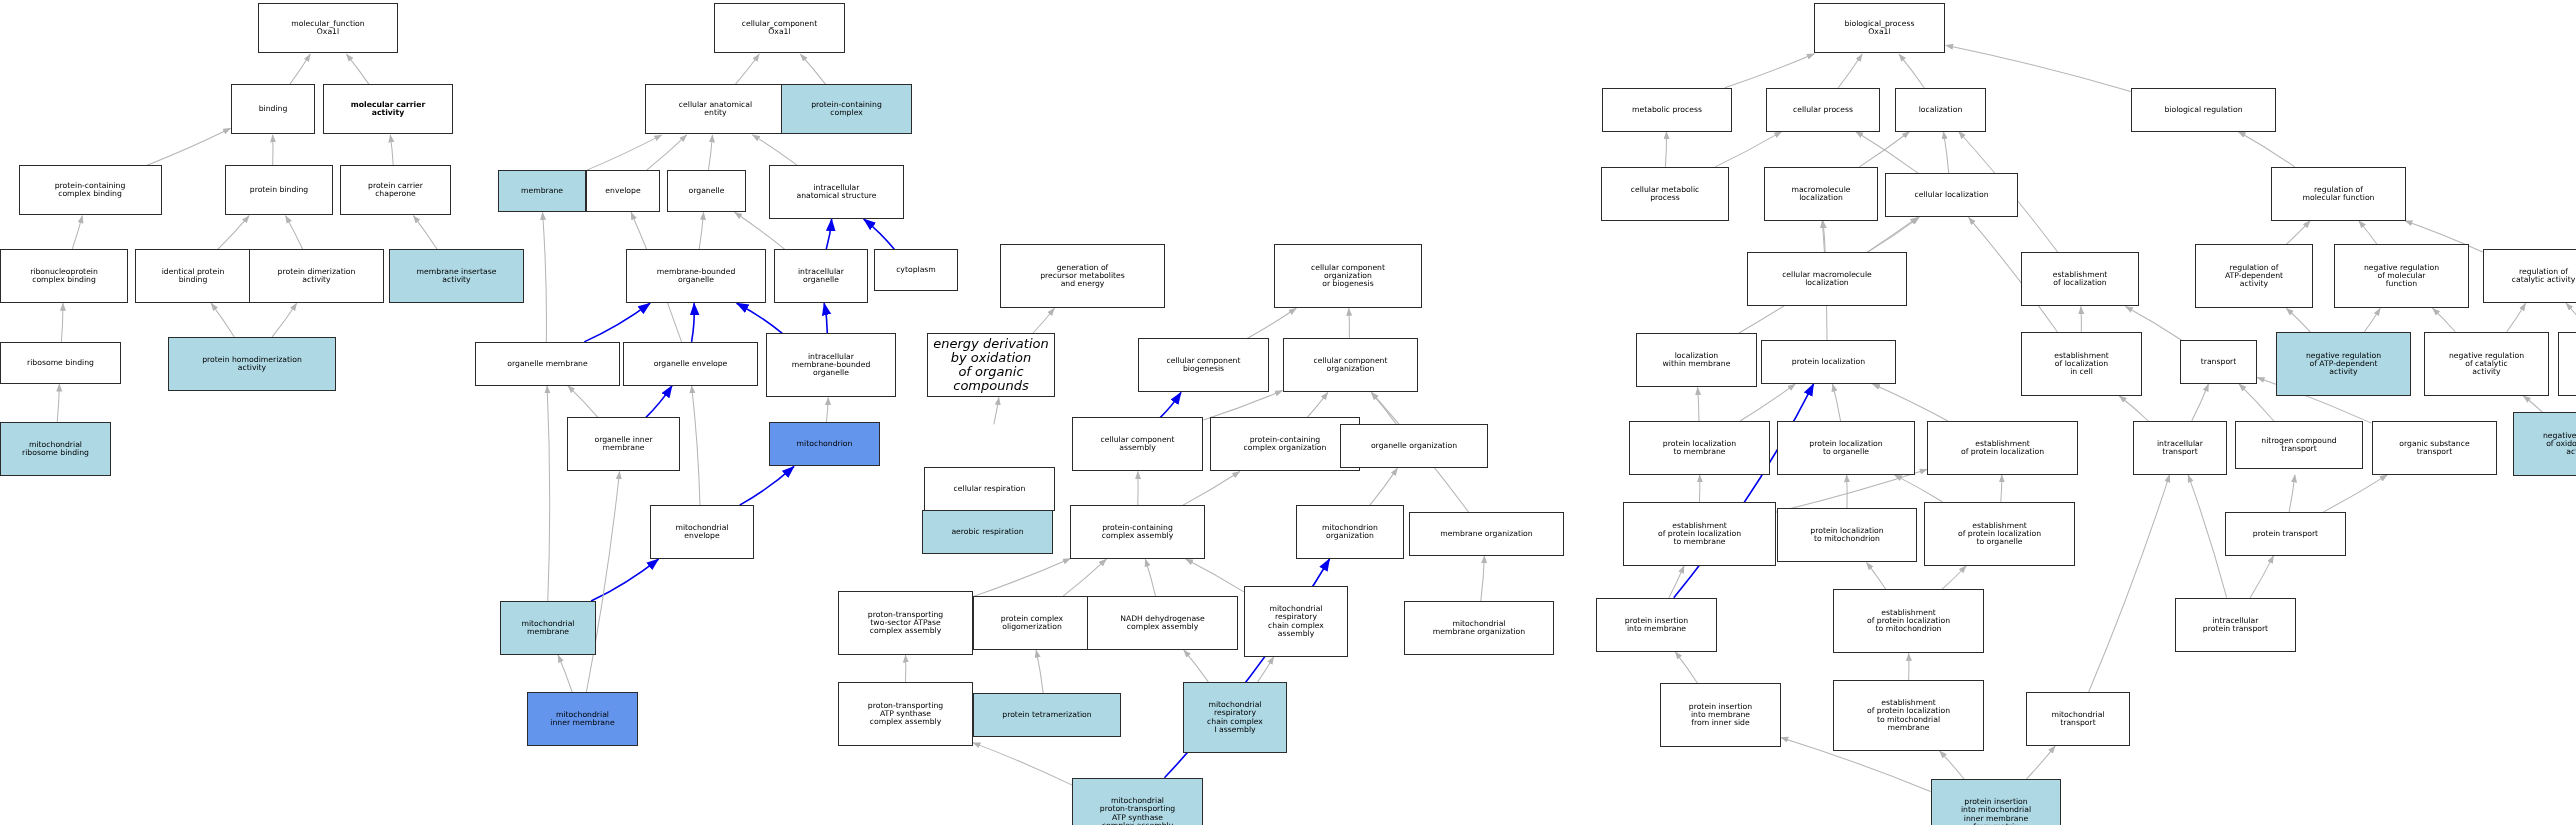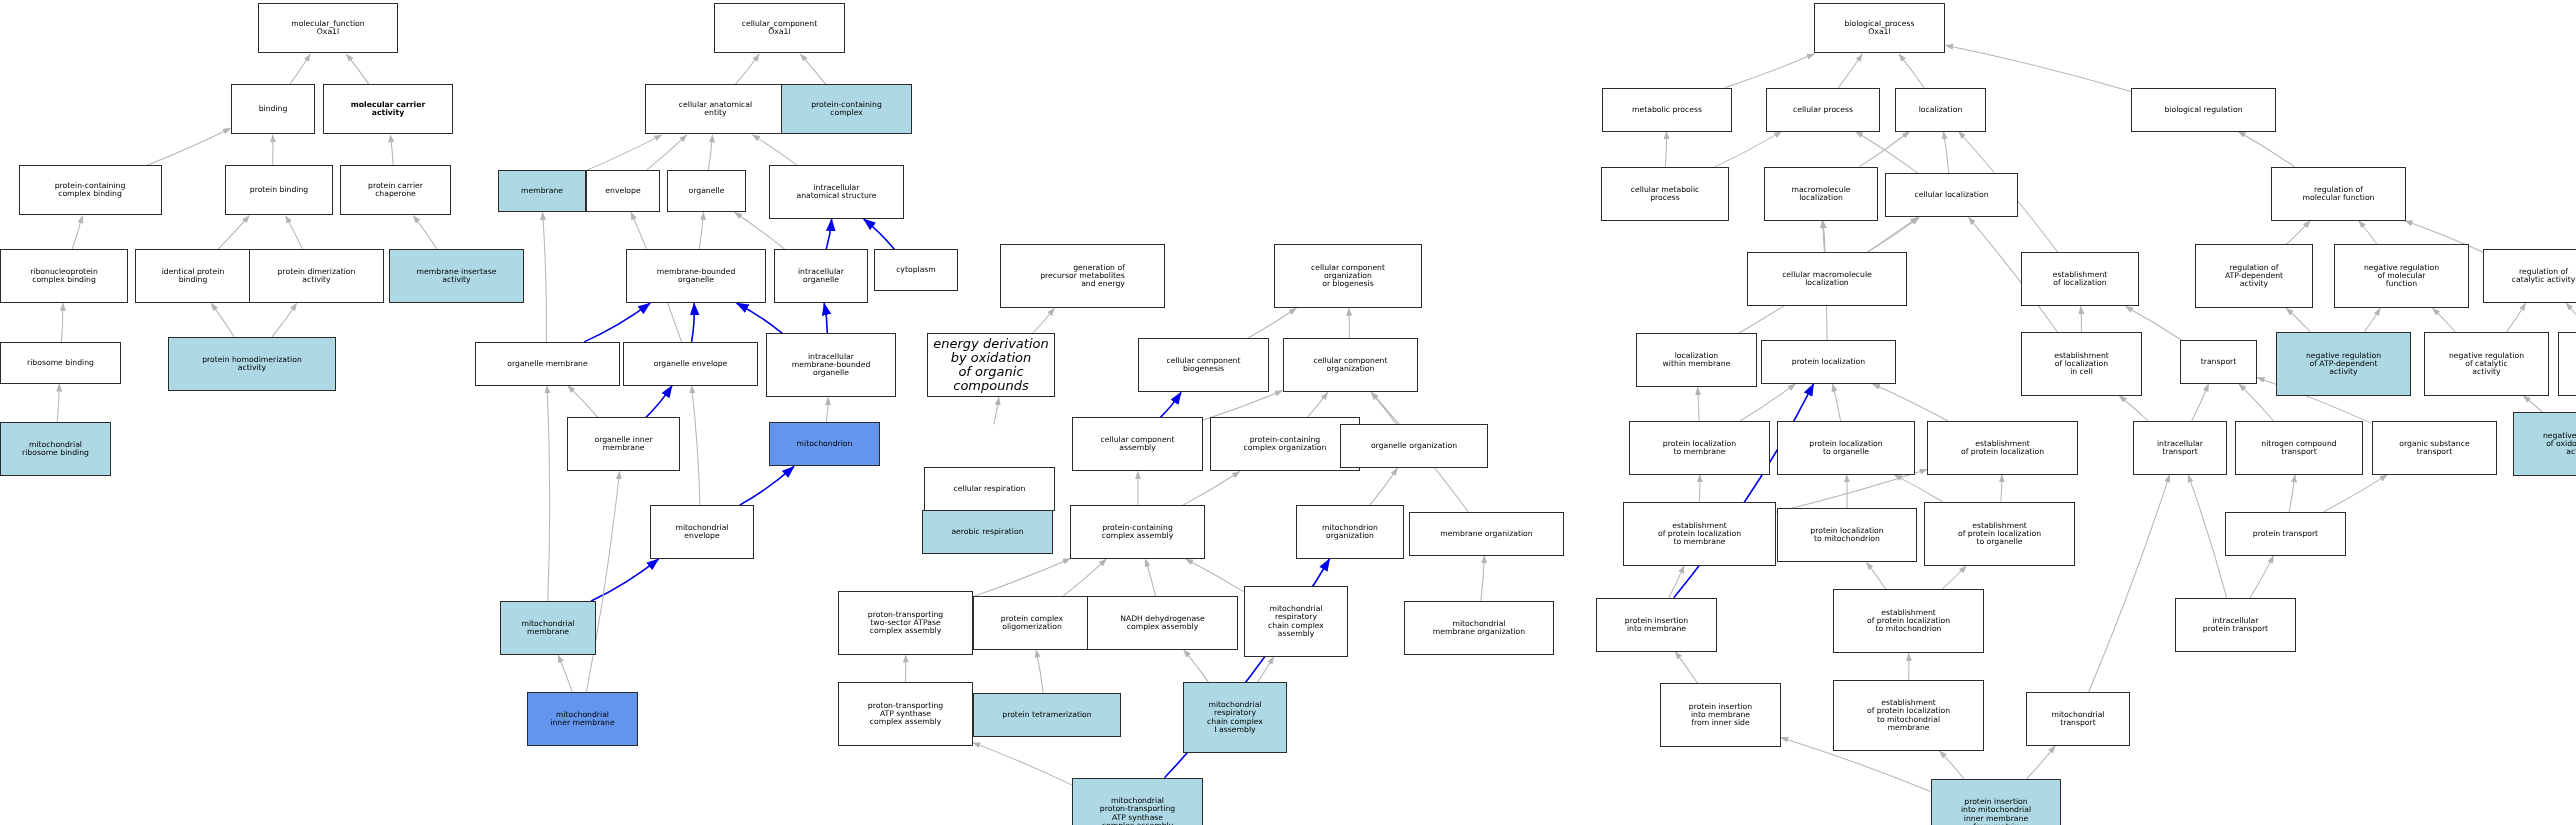--- a/index.html
+++ b/index.html
@@ -200,21 +200,21 @@
         <span>membrane-bounded
 organelle</span>
       </div>
       <div class="node" style="left: 774px; top: 249px; width: 94px; height: 54px; font-size: 7.7px;">
         <span>intracellular
 organelle</span>
       </div>
       <div class="node" style="left: 874px; top: 249px; width: 84px; height: 42px; font-size: 7.7px;">
         <span>cytoplasm</span>
       </div>
-      <div class="node" style="left: 1000px; top: 244px; width: 165px; height: 64px; font-size: 7.7px; text-align: right;">
+      <div class="node" style="left: 1000px; top: 244px; width: 165px; height: 64px; font-size: 7.7px;">
         <span>generation of
 precursor metabolites
 and energy</span>
       </div>
       <div class="node" style="left: 1274px; top: 244px; width: 148px; height: 64px; font-size: 7.7px;">
         <span>cellular component
 organization
 or biogenesis</span>
       </div>
       <div class="node" style="left: 0px; top: 342px; width: 121px; height: 42px; font-size: 7.7px;">
@@ -430,21 +430,21 @@
 to organelle</span>
       </div>
       <div class="node" style="left: 1927px; top: 421px; width: 151px; height: 54px; font-size: 7.7px;">
         <span>establishment
 of protein localization</span>
       </div>
       <div class="node" style="left: 2133px; top: 421px; width: 94px; height: 54px; font-size: 7.7px;">
         <span>intracellular
 transport</span>
       </div>
-      <div class="node" style="left: 2235px; top: 421px; width: 128px; height: 54px; font-size: 7.7px;">
+      <div class="node" style="left: 2235px; top: 421px; width: 128px; height: 48px; font-size: 7.7px;">
         <span>nitrogen compound
 transport</span>
       </div>
       <div class="node" style="left: 2372px; top: 421px; width: 125px; height: 54px; font-size: 7.7px;">
         <span>organic substance
 transport</span>
       </div>
       <div class="node lite" style="left: 2513px; top: 412px; width: 135px; height: 64px; font-size: 7.7px;">
         <span>negative regulation
 of oxidoreductase

